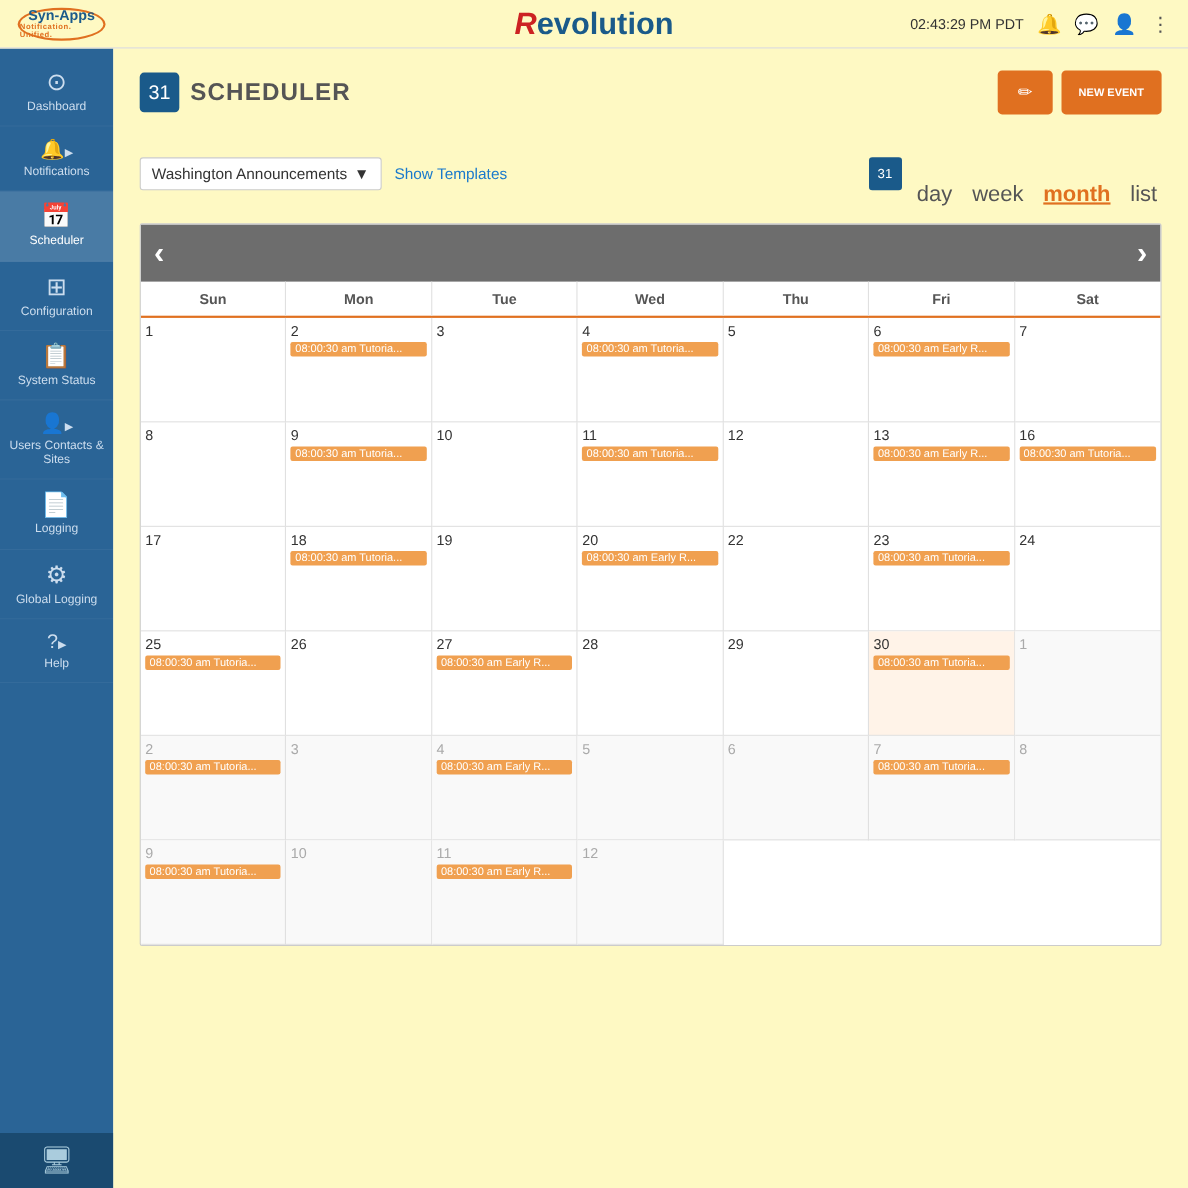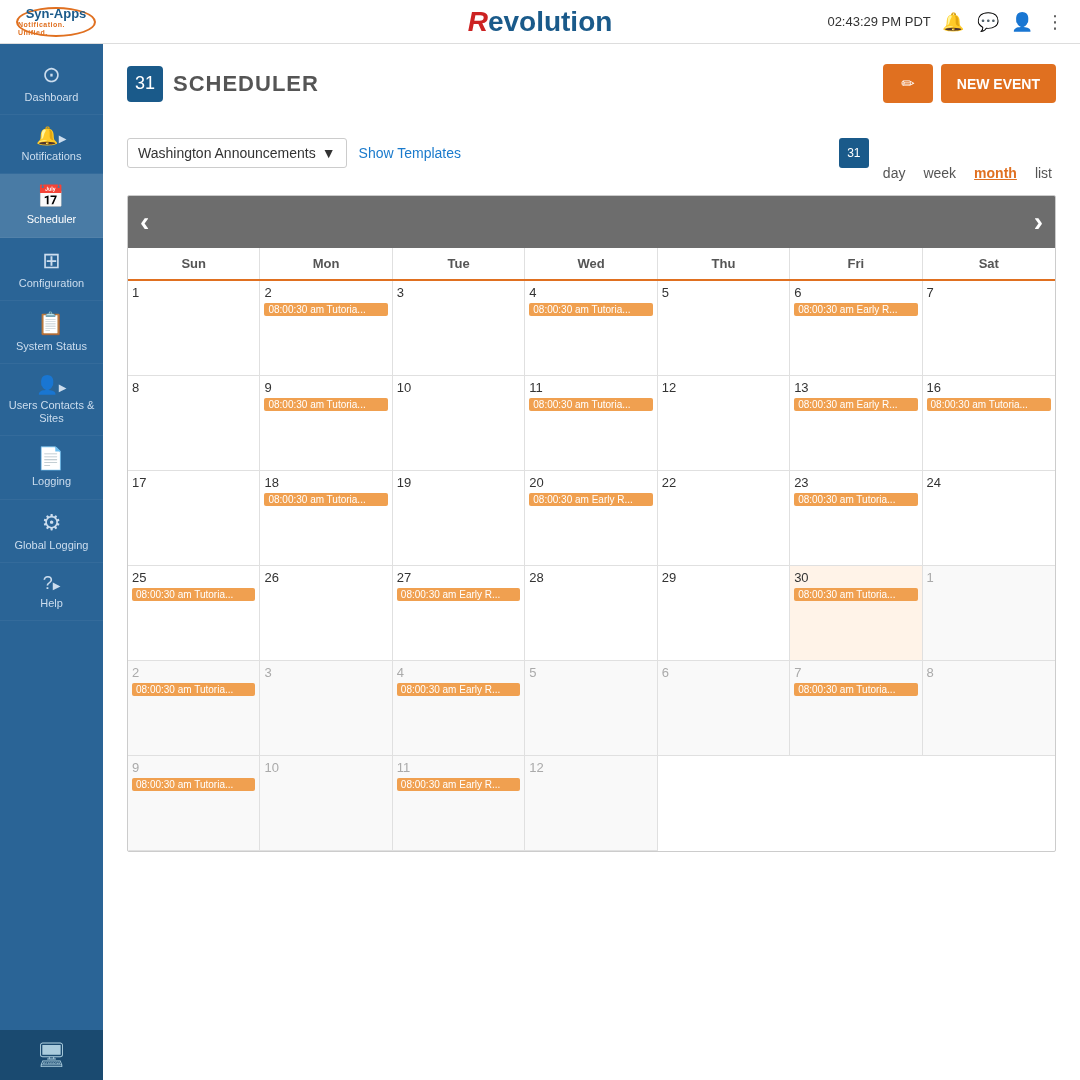--- a/index.html
+++ b/index.html
@@ -1,20 +1,20 @@
 <!DOCTYPE html>
 <html><head>
   <meta charset="utf-8">
   <style>
     * { margin: 0; padding: 0; box-sizing: border-box; }
     body { font-family: Arial, sans-serif; background: #e8e8e8; width: 1080px; height: 1080px; overflow: hidden; }
 
     
     .top-header {
-      background: #ffffff;
+      background: #fef9c3;
       height: 44px;
       display: flex;
       align-items: center;
       justify-content: space-between;
       padding: 0 16px;
       border-bottom: 1px solid #ddd;
       position: relative;
       z-index: 10;
     }
     .logo-area {
@@ -84,21 +84,21 @@
       height: 50px;
       display: flex;
       align-items: center;
       justify-content: center;
     }
     .sidebar-bottom-icon { font-size: 24px; color: #acd; cursor: pointer; }
 
     
     .content-area {
       flex: 1;
-      background: #ffffff;
+      background: #fef9c3;
       padding: 20px 24px;
       overflow-y: auto;
     }
 
     
     .scheduler-header {
       display: flex;
       align-items: center;
       justify-content: space-between;
       margin-bottom: 20px;
@@ -116,21 +116,21 @@
     .scheduler-title-text {
       font-size: 22px; font-weight: bold; color: #555; letter-spacing: 1px;
     }
     .scheduler-actions { display: flex; gap: 8px; }
     .btn-edit {
       background: #e07020; color: #fff; border: none;
       padding: 10px 18px; border-radius: 4px; cursor: pointer; font-size: 16px;
     }
     .btn-new-event {
       background: #e07020; color: #fff; border: none;
-      padding: 10px 16px; border-radius: 4px; cursor: pointer; font-size: 14px; font-weight: bold;
+      padding: 10px 16px; border-radius: 4px; cursor: pointer; font-size: 10px; font-weight: bold;
     }
 
     
     .calendar-toolbar {
       display: flex;
       align-items: center;
       justify-content: space-between;
       margin-bottom: 12px;
     }
     .dropdown-selector {
@@ -143,21 +143,21 @@
       background: none; border: none; color: #1a7acc; cursor: pointer; font-size: 14px; margin-left: 12px;
     }
     .view-controls {
       display: flex; align-items: center; gap: 10px;
     }
     .cal-icon-box {
       width: 30px; height: 30px; background: #1a5a8a; border-radius: 3px;
       display: flex; align-items: center; justify-content: center; color: #fff; font-size: 14px;
     }
     .view-btn {
-      background: none; border: none; color: #555; cursor: pointer; font-size: 14px; padding: 2px 4px; margin-top: 40px;
+      background: none; border: none; color: #555; cursor: pointer; font-size: 20px; padding: 2px 4px; margin-top: 40px;
     }
     .view-btn.active { color: #e07020; font-weight: bold; }
 
     
     .calendar-container {
       background: #fff;
       border: 1px solid #ccc;
       border-radius: 2px;
       overflow: hidden;
     }

